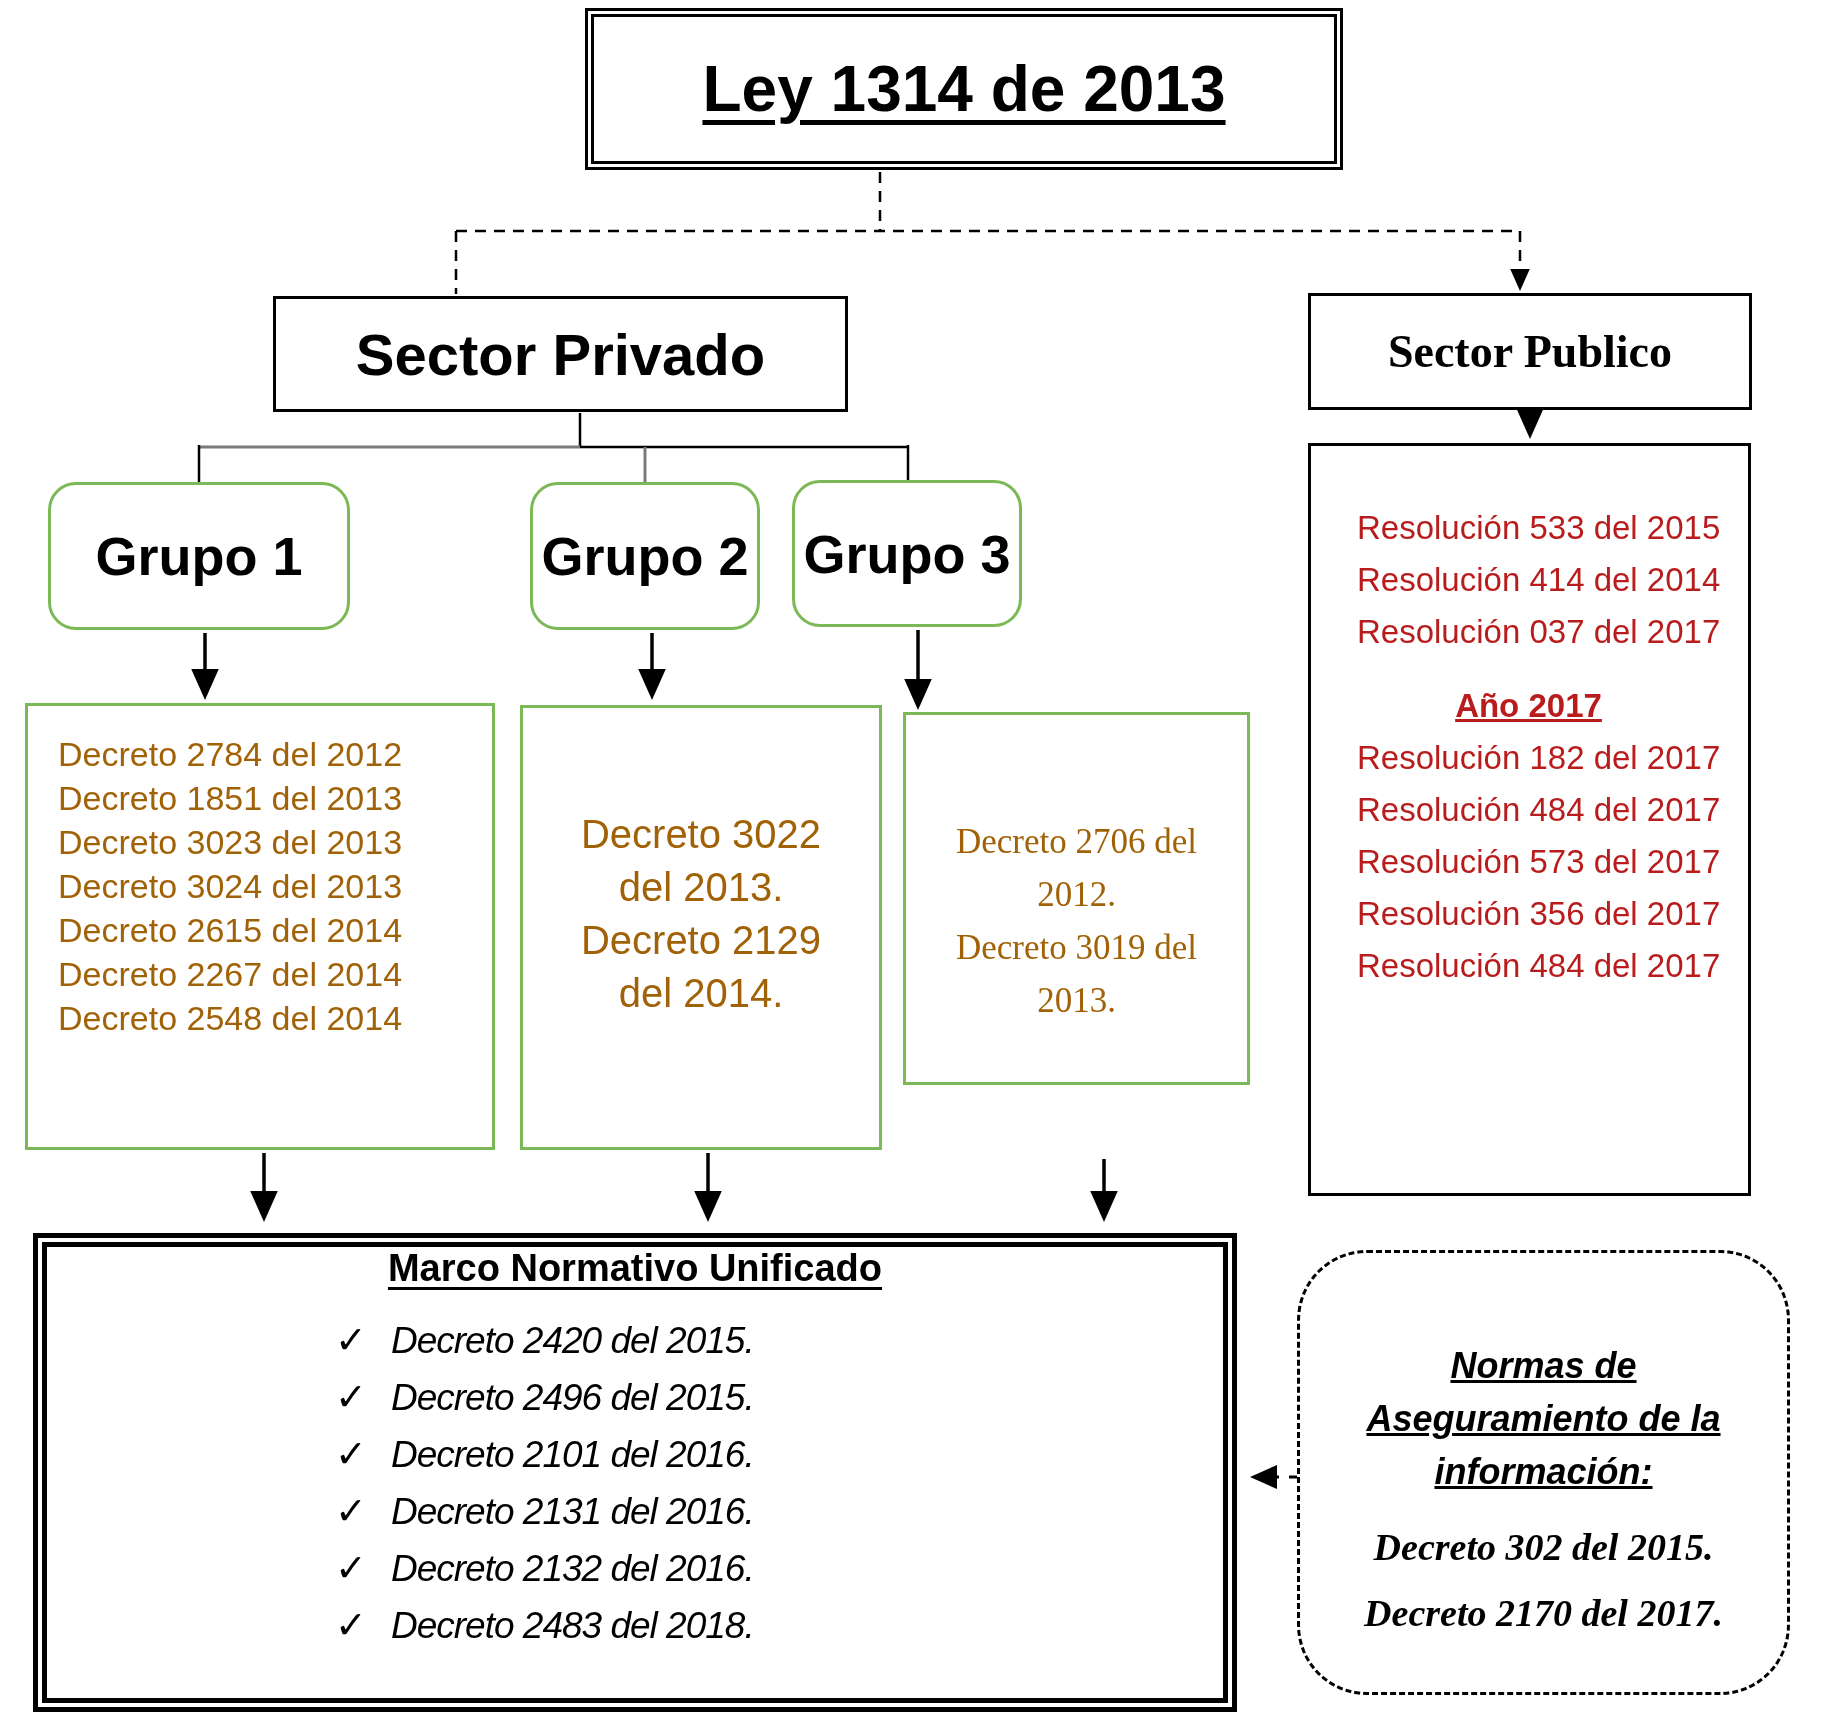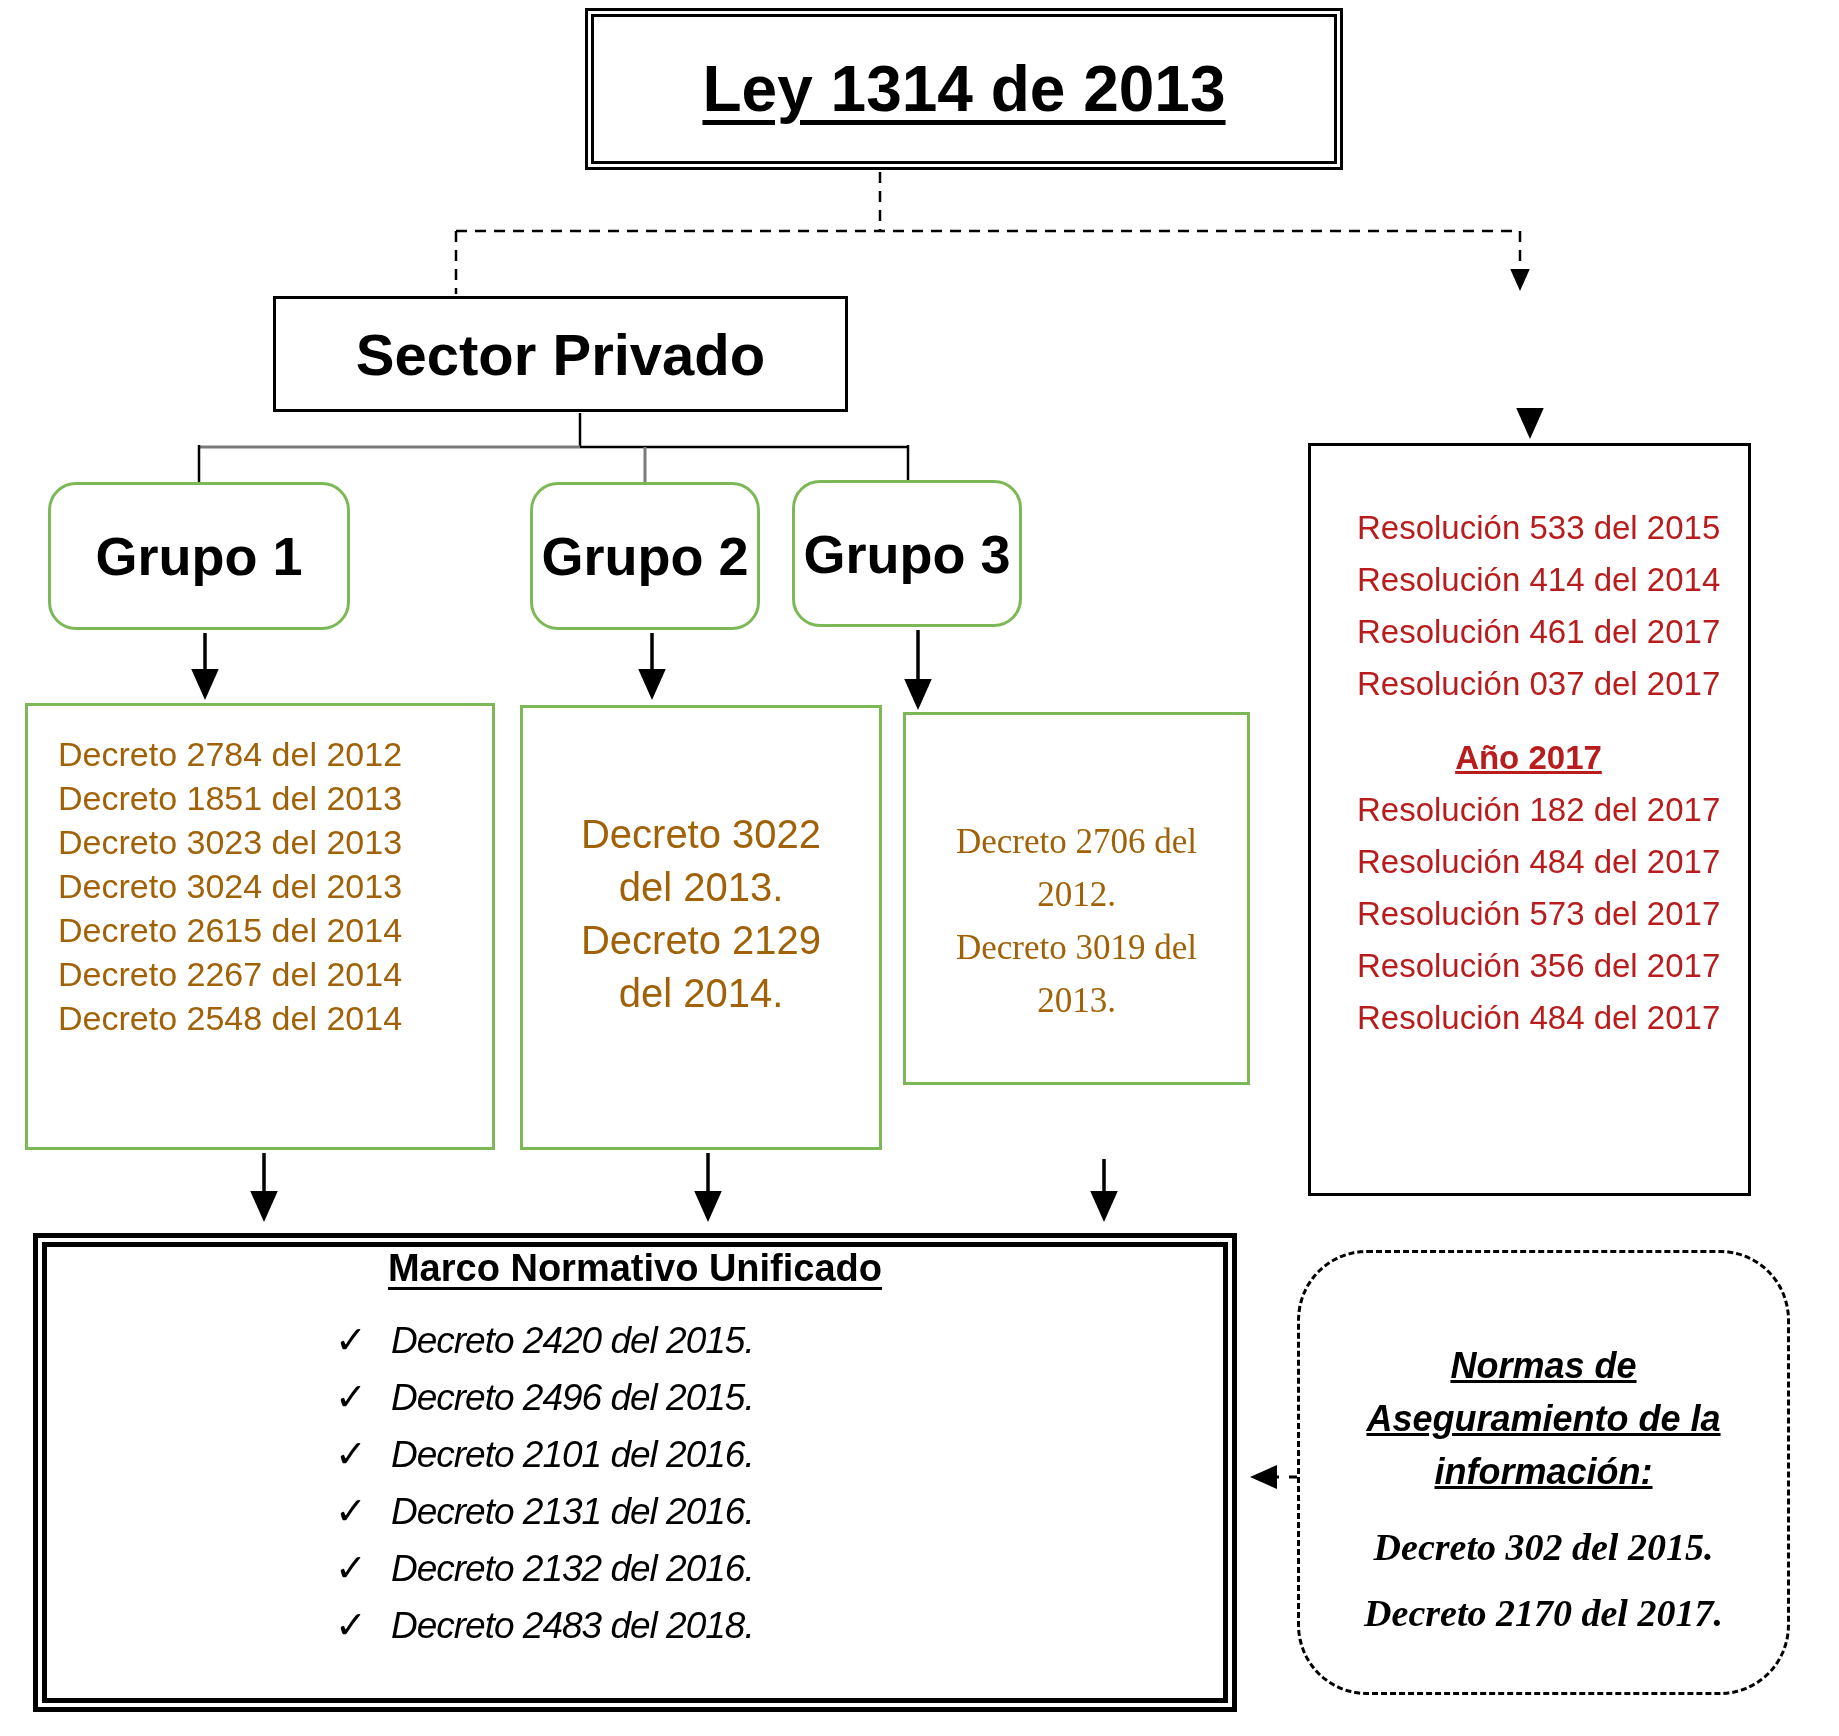--- a/index.html
+++ b/index.html
@@ -130,20 +130,23 @@
   </svg>
 
   <div class="box title-box">
     <span class="u">Ley 1314 de 2013</span>
   </div>
 
   <div class="box privado-box">
     <span>Sector Privado</span>
   </div>
 
+  <div class="box publico-box">
+    <span>Sector Publico</span>
+  </div>
 
   <div class="box grupo grupo1">
     <span>Grupo 1</span>
   </div>
   <div class="box grupo grupo2">
     <span>Grupo 2</span>
   </div>
   <div class="box grupo grupo3">
     <span>Grupo 3</span>
   </div>
@@ -169,21 +172,20 @@
 
   <div class="wrap-entry">Decreto 2706 del 2012.</div>
       <div class="wrap-entry">Decreto 3019 del 2013.</div>
     </div>
 
   <div class="box resol-box">
     <div>
 
     <div>Resolución 533 del 2015</div>
         <div>Resolución 414 del 2014</div>
-        <div>Resolución 461 del 2017</div>
         <div>Resolución 037 del 2017</div>
       </div>
     <div class="year">Año 2017</div>
     <div>
 
     <div>Resolución 182 del 2017</div>
         <div>Resolución 484 del 2017</div>
         <div>Resolución 573 del 2017</div>
         <div>Resolución 356 del 2017</div>
         <div>Resolución 484 del 2017</div>

